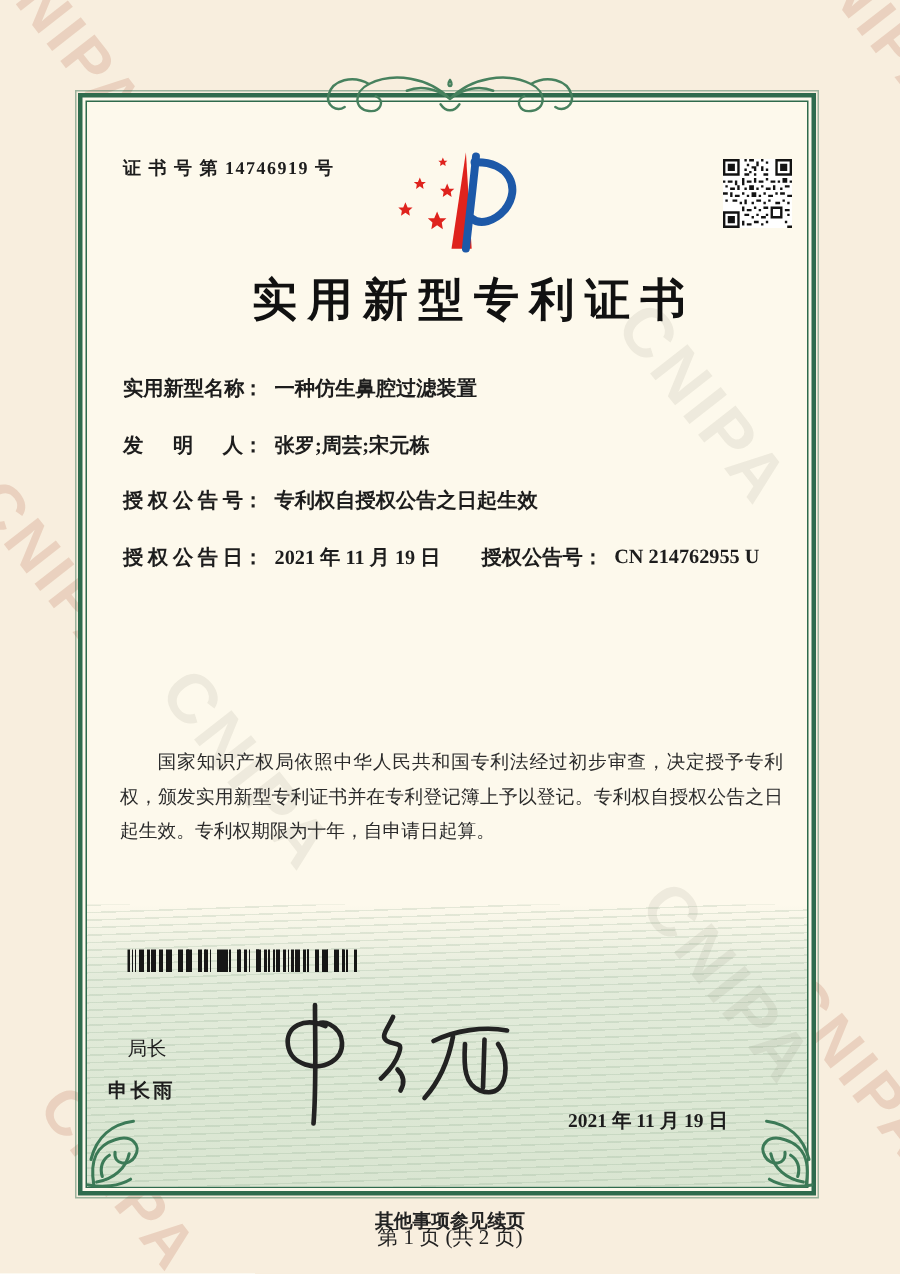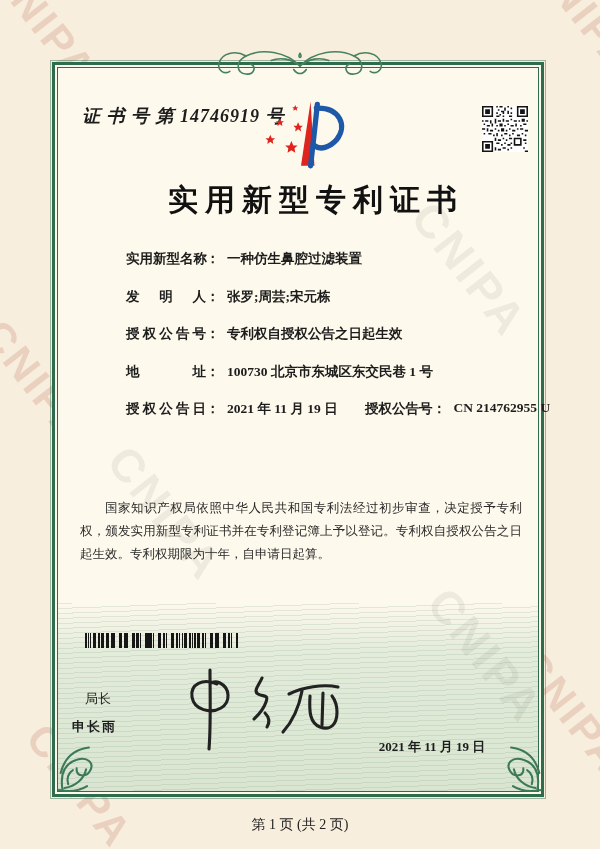--- a/index.html
+++ b/index.html
@@ -22,28 +22,28 @@
     outline:1px solid rgba(47,107,77,.45);outline-offset:1px;
   }
   .frame::before{content:"";position:absolute;inset:2px;border:1px solid #2f6b4d;pointer-events:none;}
   .green-zone{
     position:absolute;left:3px;right:3px;bottom:3px;height:188px;
     background:linear-gradient(180deg,rgba(223,233,216,0) 0px,rgba(223,233,216,.85) 48px,#dde8d5 120px,#d9e5d1 100%);
   }
   .green-zone::after{content:"";position:absolute;inset:0;
     background:repeating-linear-gradient(178deg,rgba(104,144,110,.16) 0 1px,transparent 1px 5px);}
   
-  .cert-no{position:absolute;left:82px;top:104px;font-size:18px;font-weight:bold;letter-spacing:1px;font-style:italic;}
+  .cert-no{position:absolute;left:82px;top:104px;font-size:12px;font-weight:bold;letter-spacing:1px;}
   .logo{position:absolute;left:253px;top:97px;width:96px;height:78px;}
   .qr{position:absolute;left:482px;top:106px;width:46px;height:46px;background:#fff;}
   .title{position:absolute;left:0;top:180px;width:100%;text-align:center;
     font-size:30px;font-weight:bold;letter-spacing:7px;color:#111;padding-left:16px;}
   
   .fields{position:absolute;left:82px;top:250px;width:450px;font-size:13.5px;font-weight:bold;}
-  .frow{height:37.6px;white-space:nowrap;margin-left:44px;}
+  .frow{height:37.6px;white-space:nowrap;}
   .flabel{display:inline-block;width:80px;text-align:justify;text-align-last:justify;vertical-align:top;}
   .fcolon{display:inline-block;width:13px;vertical-align:top;}
   .fval{margin-left:8px;vertical-align:top;}
   .fval.fixed{display:inline-block;width:126px;margin-right:12px;}
   .flabel2{display:inline-block;vertical-align:top;}
   
   .paras{position:absolute;left:80px;top:497px;width:442px;font-size:12.5px;line-height:1.82;color:#2b2b2b;}
   .paras p{margin:0;text-indent:2em;text-align:justify;}
   
   .barcode{position:absolute;left:85px;top:633px;width:153px;height:15px;
@@ -149,23 +149,20 @@
     <div class="frow">
       <span class="flabel">实用新型名称</span><span class="fcolon">：</span><span class="fval">一种仿生鼻腔过滤装置</span>
     </div>
     <div class="frow">
       <span class="flabel">发明人</span><span class="fcolon">：</span><span class="fval">张罗;周芸;宋元栋</span>
     </div>
     <div class="frow">
       <span class="flabel">授权公告号</span><span class="fcolon">：</span><span class="fval">专利权自授权公告之日起生效</span>
     </div>
     <div class="frow">
-      <span class="flabel">地址</span><span class="fcolon">：</span><span class="fval">100730 北京市东城区东交民巷 1 号</span>
-    </div>
-    <div class="frow">
       <span class="flabel">授权公告日</span><span class="fcolon">：</span><span class="fval fixed">2021 年 11 月 19 日</span><span class="flabel2">授权公告号</span><span class="fcolon">：</span><span class="fval">CN 214762955 U</span>
     </div>
   </div>
 
   <div class="paras">
     <p>国家知识产权局依照中华人民共和国专利法经过初步审查，决定授予专利权，颁发实用新型专利证书并在专利登记簿上予以登记。专利权自授权公告之日起生效。专利权期限为十年，自申请日起算。</p>
   </div>
 
   <div class="barcode"></div>
 
@@ -180,14 +177,15 @@
       <path d="M92 50 C96 54 97 59 94 64"></path>
       <path d="M116 31 C130 24 150 21 165 24"></path>
       <path d="M129 28 C126 44 119 59 110 69"></path>
       <path d="M137 33 C136 49 137 60 147 64 C158 68 164 61 164 49 C164 41 162 37 159 33"></path>
       <path d="M150 30 L149 62"></path>
     </g>
   </svg>
 
   <div class="issue-date">2021 年 11 月 19 日</div>
   <div class="page-ind">第 1 页 (共 2 页)</div>
+  <div class="foot-note">其他事项参见续页</div>
 
 </div>
 
 </body></html>

